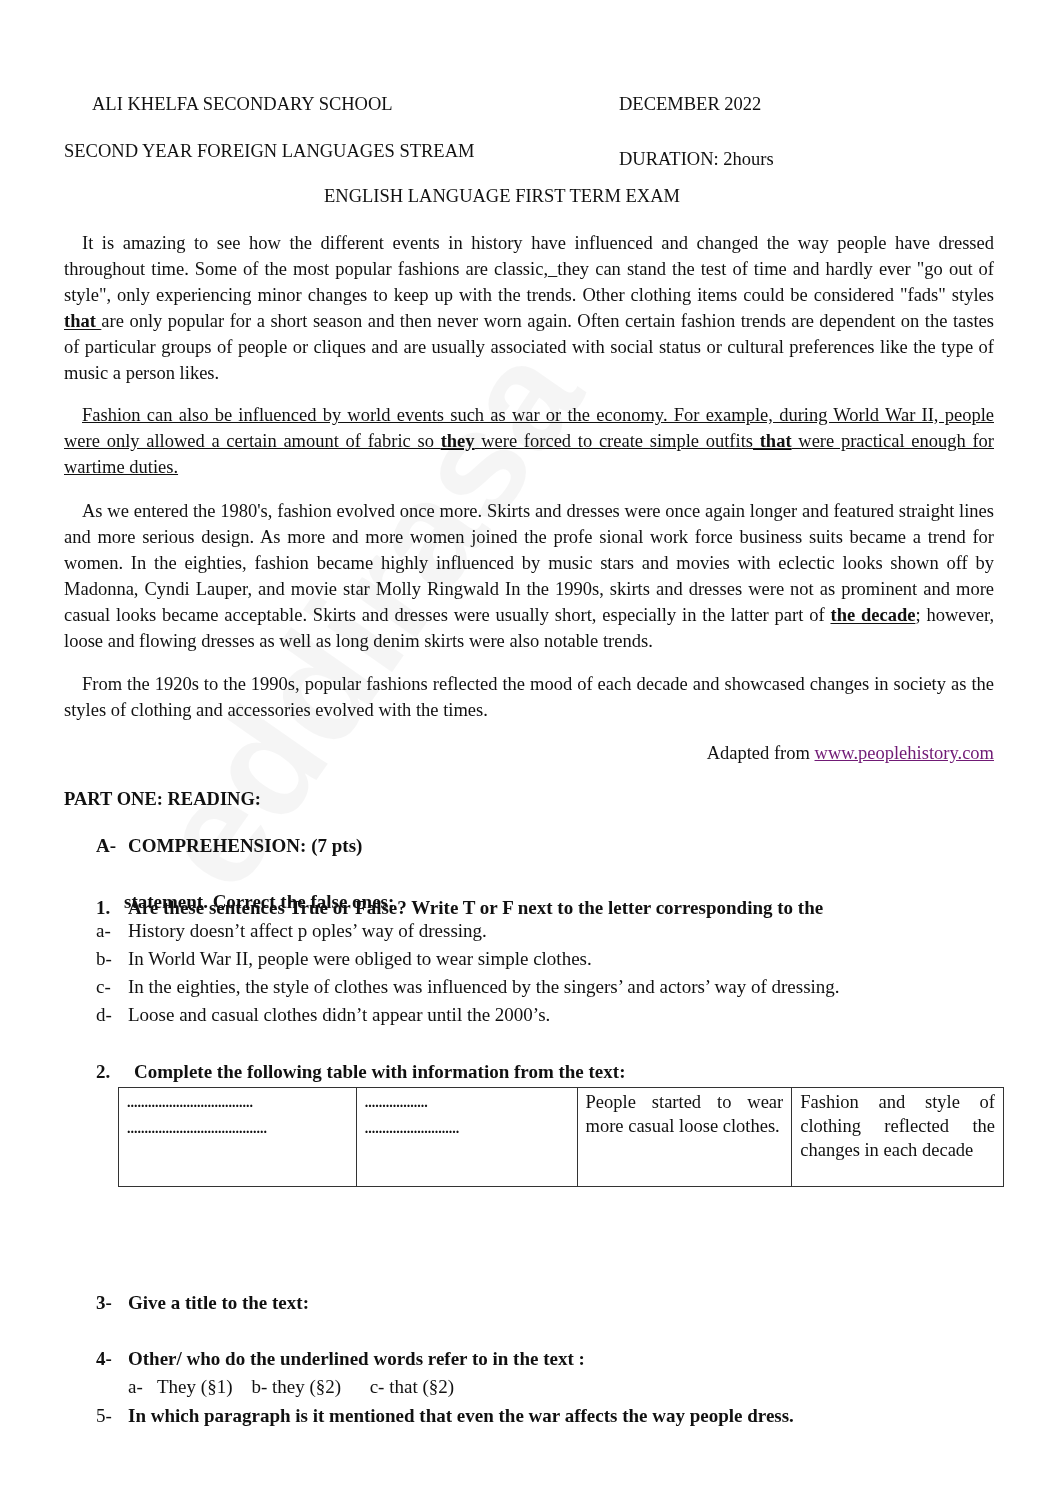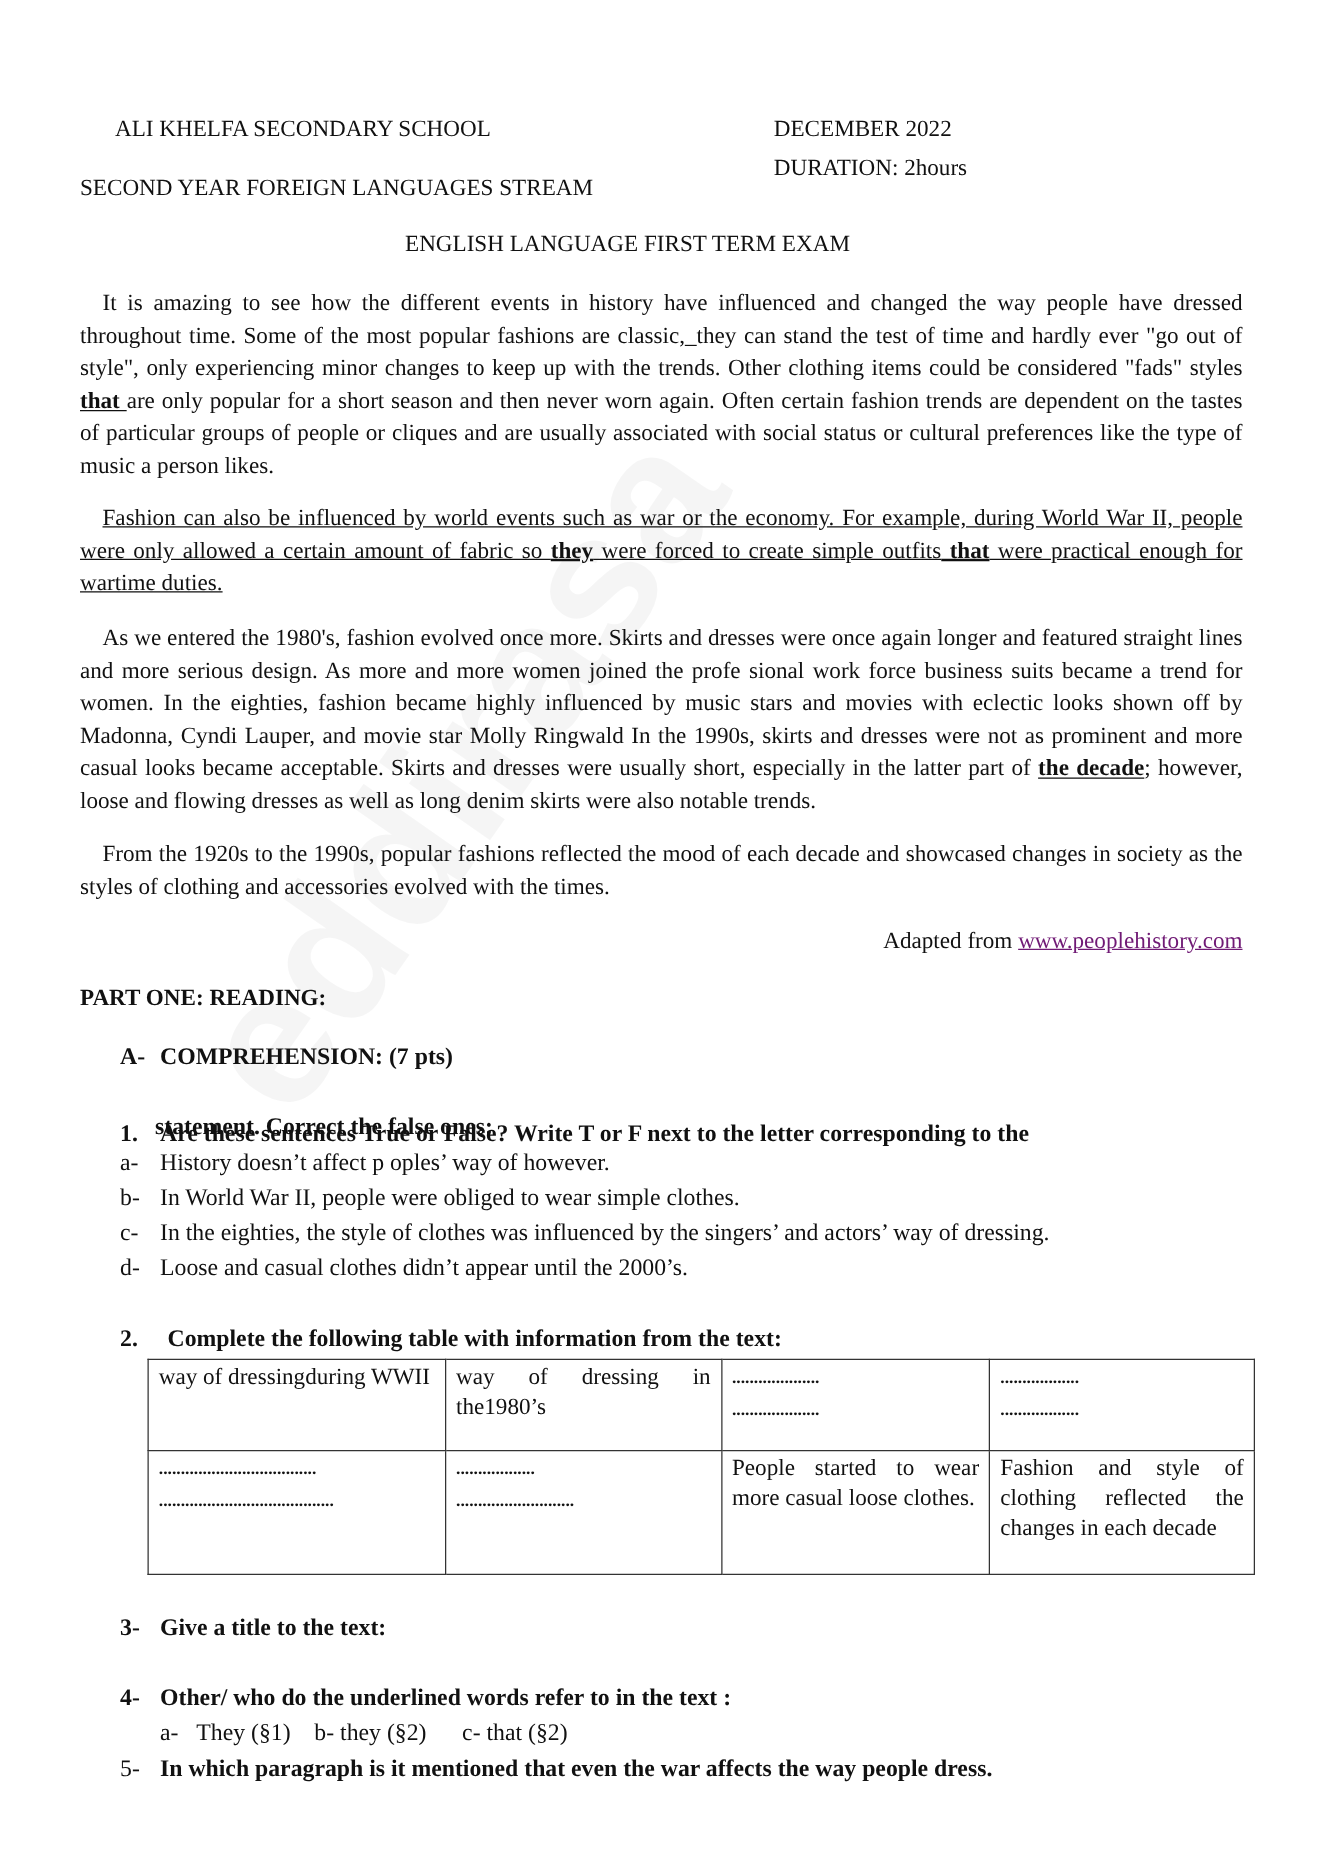--- a/index.html
+++ b/index.html
@@ -39,67 +39,55 @@
     }
   </style>
 </head>
 <body>
 
 <div class="watermark">eddirasa</div>
 
 <div class="abs" style="left:92px; top:94px;">ALI KHELFA SECONDARY SCHOOL</div>
 <div class="abs" style="left:619px; top:94px;">DECEMBER 2022</div>
 <div class="abs" style="left:64px; top:141px;">SECOND YEAR FOREIGN LANGUAGES STREAM</div>
-<div class="abs" style="left:619px; top:125px;">DURATION: 2hours</div>
+<div class="abs" style="left:619px; top:149px;">DURATION: 2hours</div>
 <div class="abs" style="left:324px; top:186px;">ENGLISH LANGUAGE FIRST TERM EXAM</div>
 
 <div class="para" style="top:230px;"><span class="indent"></span><span>It is amazing to see how the different events in history have influenced and changed the way people have dressed throughout time. Some of the most popular fashions are classic,_they can stand the test of time and hardly ever "go out of style", only experiencing minor changes to keep up with the trends. Other clothing items could be considered "fads" styles </span><u class="ref">that </u><span>are only popular for a short season and then never worn again. Often certain fashion trends are dependent on the tastes of particular groups of people or cliques and are usually associated with social status or cultural preferences like the type of music a person likes.</span></div>
 
 <div class="para" style="top:402px;text-decoration:underline;"><span class="indent"></span><span>Fashion can also be influenced by world events such as war or the economy. For example, during World War II, people were only allowed a certain amount of fabric so </span><u class="ref">they</u><span> were forced to create simple outfits</span><u class="ref"> that</u><span> were practical enough for wartime duties.</span></div>
 
 <div class="para" style="top:498px;"><span class="indent"></span><span>As we entered the 1980's, fashion evolved once more. Skirts and dresses were once again longer and featured straight lines and more serious design. As more and more women joined the profe sional work force business suits became a trend for women. In the eighties, fashion became highly influenced by music stars and movies with eclectic looks shown off by Madonna, Cyndi Lauper, and movie star Molly Ringwald  In the 1990s, skirts and dresses were not as prominent and more casual looks became acceptable. Skirts and dresses were usually short, especially in the latter part of </span><u class="ref">the decade</u><span>; however, loose and flowing dresses as well as long denim skirts were also notable trends.</span></div>
 
 <div class="para" style="top:671px;"><span class="indent"></span><span>From the 1920s to the 1990s, popular fashions reflected the mood of each decade and showcased changes in society as the styles of clothing and accessories evolved with the times.</span></div>
 
 <div class="abs" style="right:64px; top:743px;"><span>Adapted from </span><a class="link">www.peoplehistory.com</a></div>
 
 <div class="abs bold" style="left:64px; top:789px;">PART ONE: READING:</div>
 
 <div class="q-row bold" style="top:832px;"><span class="q-num-b">A-</span><span>COMPREHENSION:</span> <span>(7 pts)</span></div>
 
 <div class="q-row bold" style="top:894px;font-family:Liberation Serif, serif;"><span class="q-num-b">1.</span><span>Are these sentences True or False? Write T or F next to the letter corresponding to the</span></div>
 <div class="q-row bold" style="top:888px; left:124px;">statement. Correct the false ones:</div>
 
-<div class="q-row" style="top:917px;"><span class="q-num">a-</span><span>History doesn’t affect p  oples’ way of however.</span></div>
+<div class="q-row" style="top:917px;"><span class="q-num">a-</span><span>History doesn’t affect p  oples’ way of dressing.</span></div>
 <div class="q-row" style="top:945px;"><span class="q-num">b-</span><span>In World War II, people were obliged to wear simple clothes.</span></div>
 <div class="q-row" style="top:973px;"><span class="q-num">c-</span><span>In the eighties, the style of clothes was influenced by the singers’ and actors’ way of dressing.</span></div>
 <div class="q-row" style="top:1001px;"><span class="q-num">d-</span><span>Loose and casual clothes didn’t appear until the 2000’s.</span></div>
 
 <div class="q-row bold" style="top:1058px;"><span class="q-num-b" style="width:38px;">2.</span><span>Complete the following table with information from the text:</span></div>
 
 <table class="fill">
   <colgroup>
     <col style="width:238px">
       <col style="width:221px">
       <col style="width:215px">
       <col style="width:212px">
   </colgroup>
   <tbody>
-      <tr class="r1">
-    <td><span>way of dressingduring WWII</span></td>
-    <td><span>way of dressing in the1980’s</span></td>
-    <td>
-          <div class="dots">....................</div>
-          <div class="dots">....................</div>
-        </td>
-    <td>
-          <div class="dots">..................</div>
-          <div class="dots">..................</div>
-        </td>
-  </tr>
   <tr class="r2">
     <td>
           <div class="dots">....................................</div>
           <div class="dots">........................................</div>
         </td>
     <td>
           <div class="dots">..................</div>
           <div class="dots">...........................</div>
         </td>
     <td><span>People started to wear more casual loose clothes.</span></td>

